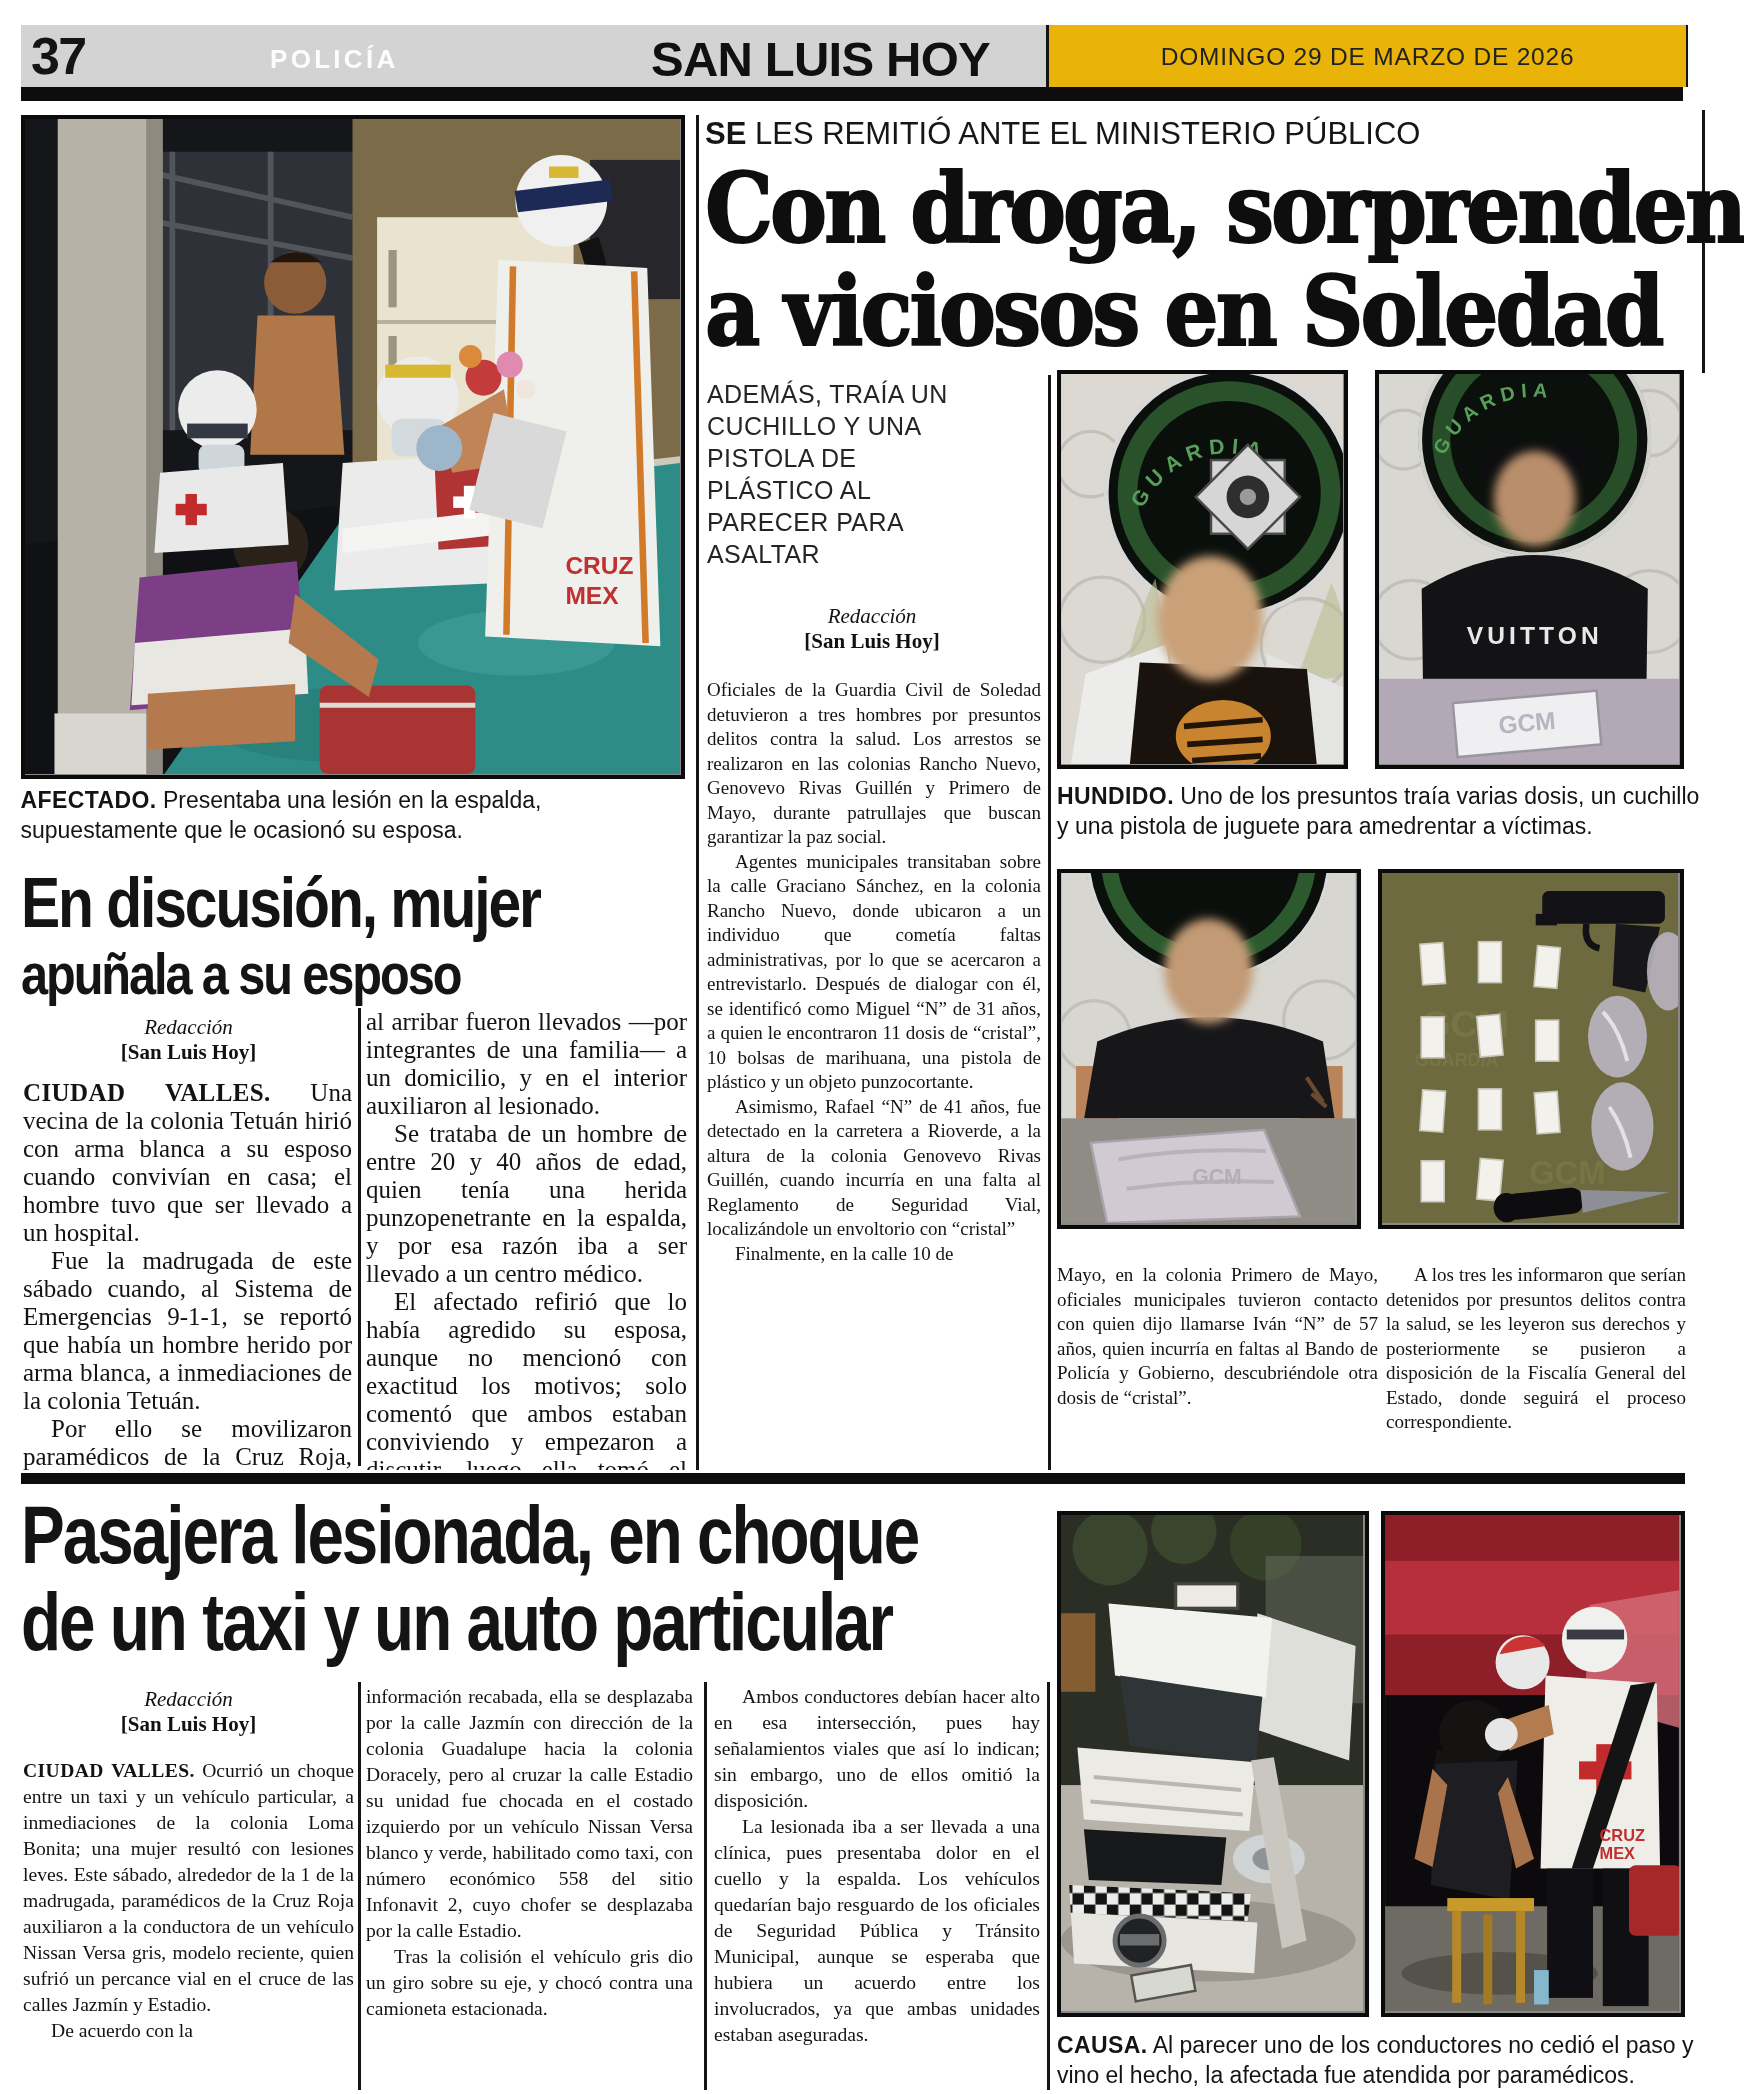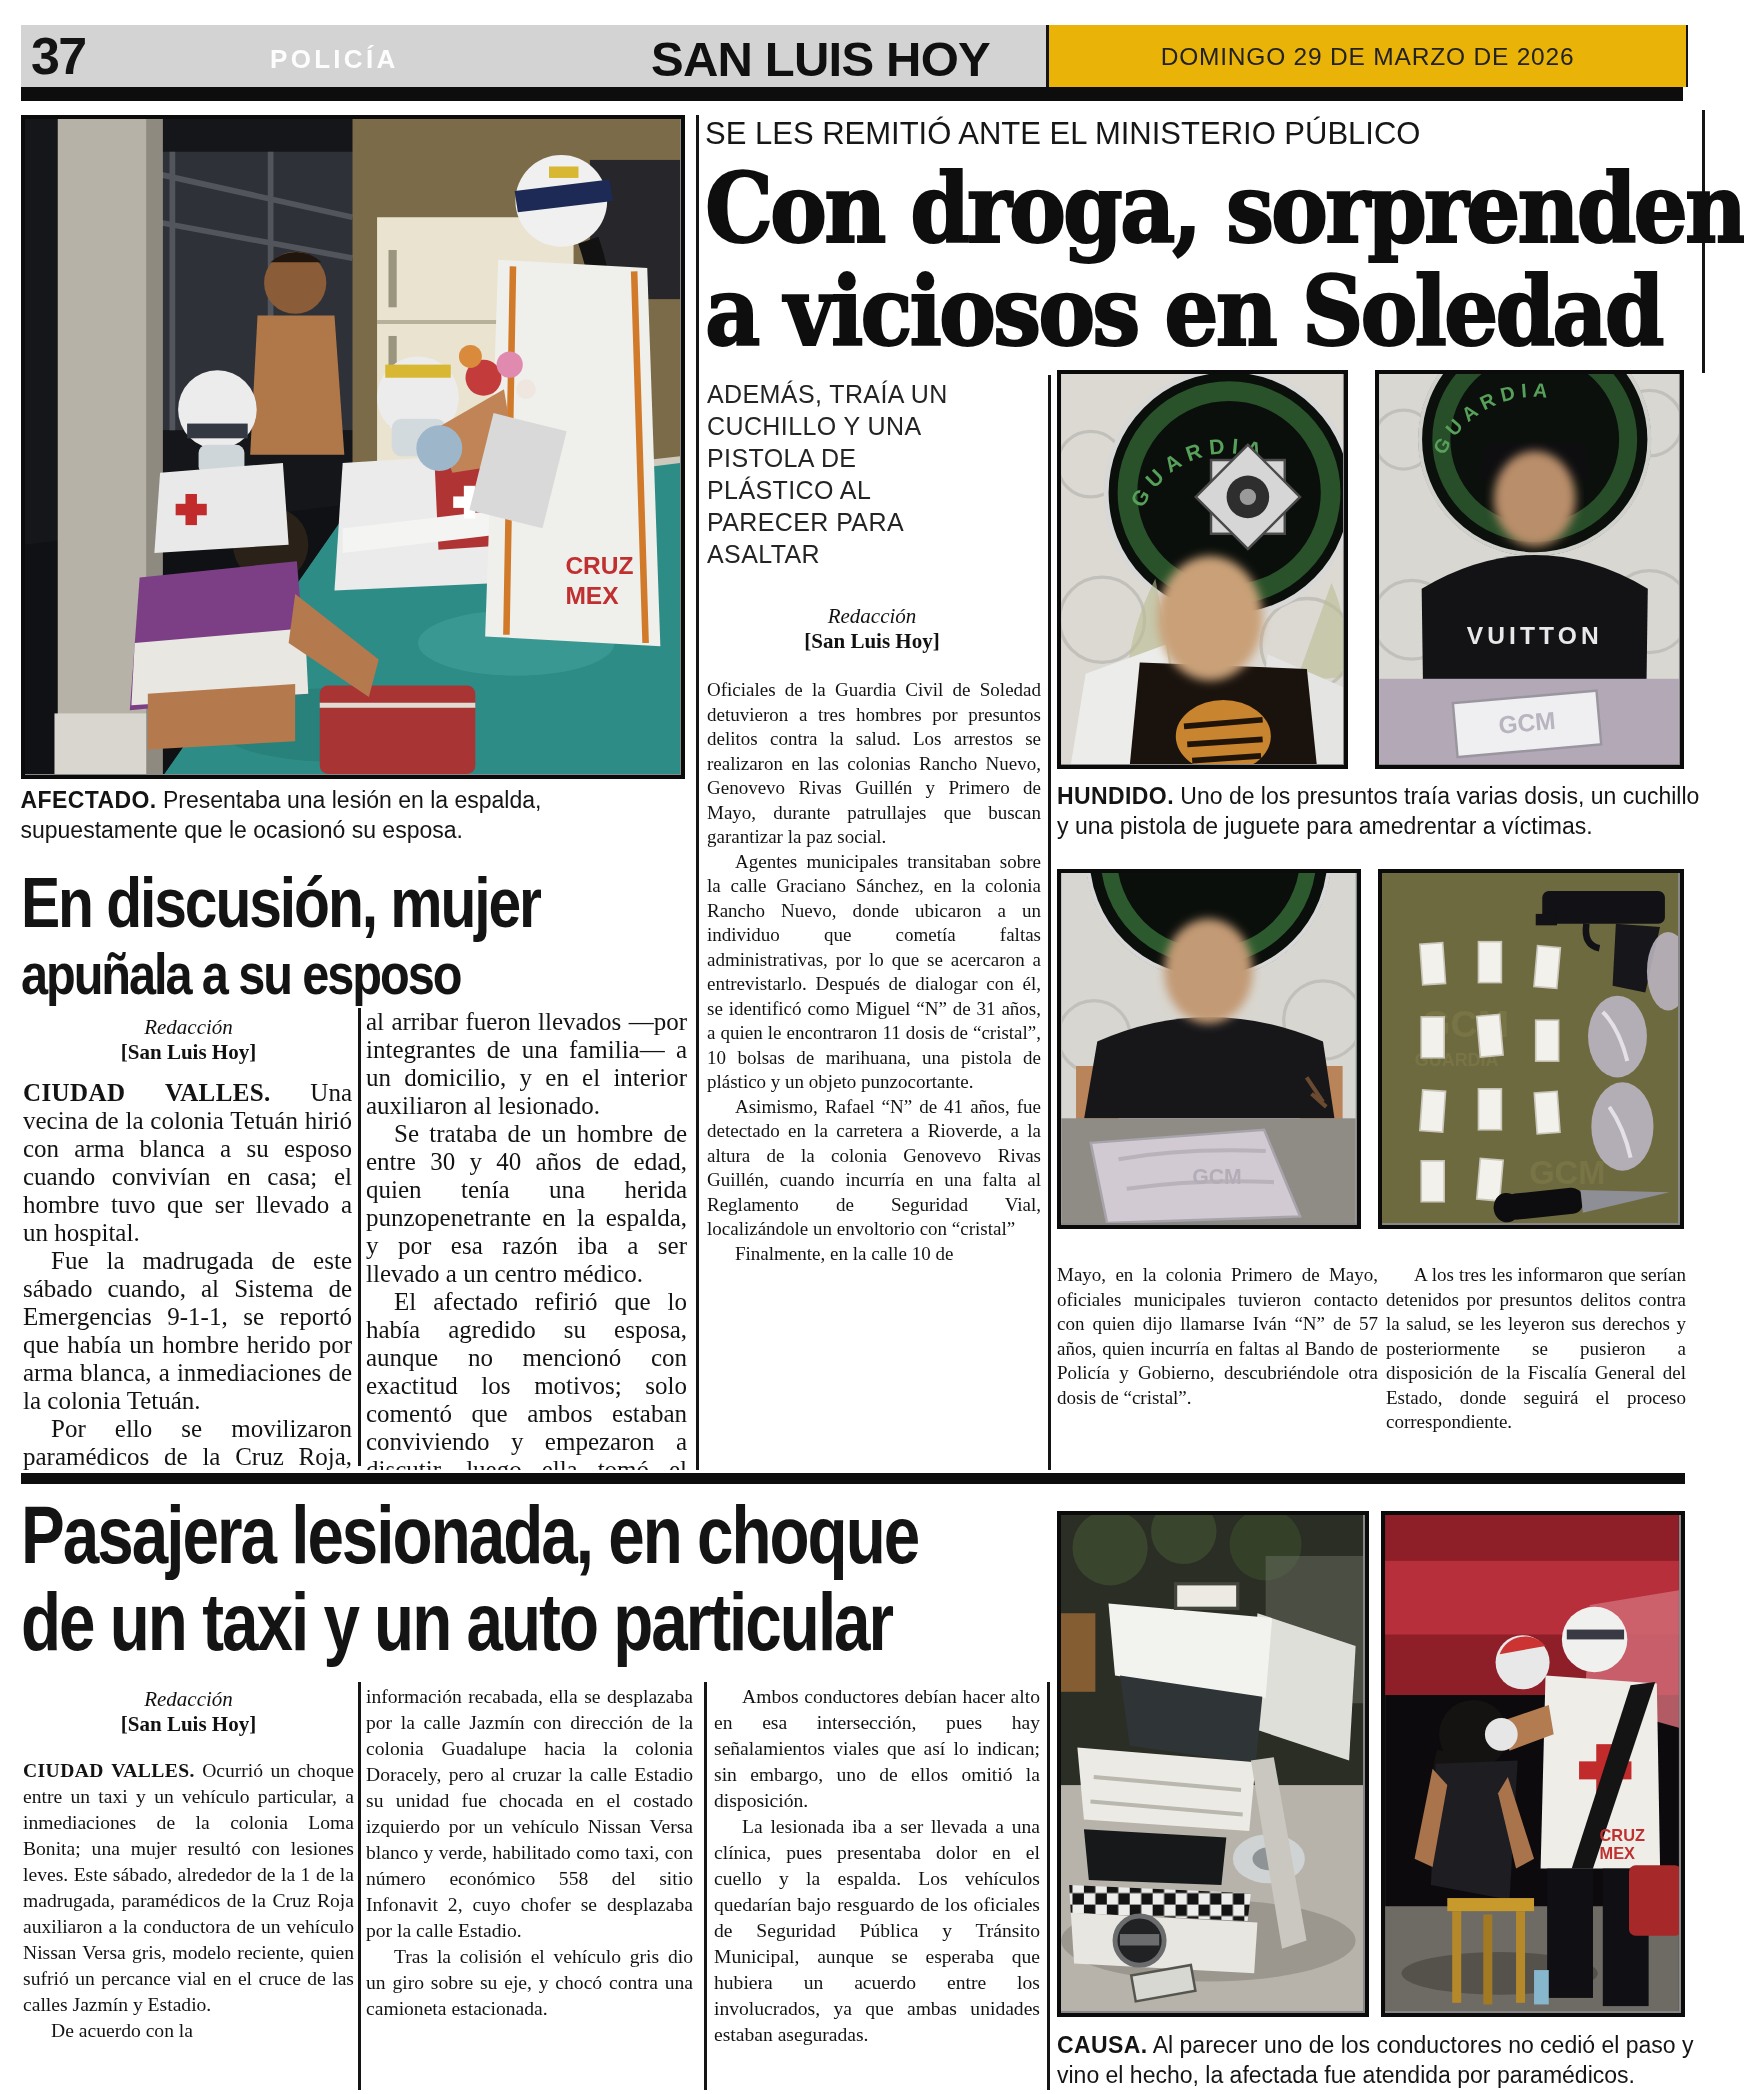--- a/index.html
+++ b/index.html
@@ -13,21 +13,21 @@
   .masthead{font-family:"Liberation Sans",sans-serif;font-weight:bold;font-size:49px;color:#101010;letter-spacing:-0.8px;white-space:nowrap;}
   .datebox{background:#eab308;border-left:3.3px solid #141414;border-right:2.5px solid #141414;text-align:center;}
   .dateline{font-family:"Liberation Sans",sans-serif;font-size:24.5px;color:#222;letter-spacing:0.8px;white-space:nowrap;}
   .blackbar{background:#0d0d0d;}
   .vrule{background:#151515;width:2.5px;}
   
   .hlA{font-family:"Liberation Sans",sans-serif;font-weight:bold;color:#141414;letter-spacing:-2.5px;white-space:nowrap;}
   .hlB{font-family:"DejaVu Serif",serif;font-weight:bold;color:#0e0e0e;letter-spacing:-3.3px;-webkit-text-stroke:2px #0e0e0e;white-space:nowrap;}
   .cond{display:inline-block;transform-origin:0 50%;}
   .kick{font-family:"Liberation Sans",sans-serif;font-size:31px;color:#161616;white-space:nowrap;}
-  .kick .klead{font-weight:normal;letter-spacing:0;text-align:center;}
+  .kick .klead{font-weight:bold;letter-spacing:0;text-align:center;}
   .sub{font-family:"Liberation Sans",sans-serif;font-size:25px;line-height:32px;color:#242424;letter-spacing:0.4px;}
   
   .body{text-align:justify;color:#131313;overflow:hidden;}
   .a1{font-size:25px;line-height:28px;}
   .a2{font-size:19px;line-height:24.5px;}
   .a3{font-size:19.6px;line-height:26px;}
   .body p{margin:0;}
   .ind{text-indent:28px;}
   .lead{font-weight:bold;letter-spacing:0.4px;}
   .byline{text-align:center;}
@@ -159,21 +159,21 @@
     <div class="byB">[San Luis Hoy]</div>
   </div>
 
   <div class="abs body a1" style="left:23px;top:1079px;width:329px;height:391px;">
     <p><span class="lead">CIUDAD VALLES.</span> <span>Una vecina de la colonia Tetuán hirió con arma blanca a su esposo cuando convivían en casa; el hombre tuvo que ser llevado a un hospital.</span></p>
     <p class="ind">Fue la madrugada de este sábado cuando, al Sistema de Emergencias 9-1-1, se reportó que había un hombre herido por arma blanca, a inmediaciones de la colonia Tetuán.</p>
     <p class="ind">Por ello se movilizaron paramédicos de la Cruz Roja, quienes</p>
   </div>
   <div class="abs body a1" style="left:366px;top:1008px;width:321px;height:462px;">
     <p>al arribar fueron llevados —por integrantes de una familia— a un domicilio, y en el interior auxiliaron al lesionado.</p>
-    <p class="ind">Se trataba de un hombre de entre 30 y 40 años de edad, quien tenía una herida punzopenetrante en la espalda, y por esa razón iba a ser llevado a un centro médico.</p>
+    <p class="ind">Se trataba de un hombre de entre 20 y 40 años de edad, quien tenía una herida punzopenetrante en la espalda, y por esa razón iba a ser llevado a un centro médico.</p>
     <p class="ind">El afectado refirió que lo había agredido su esposa, aunque no mencionó con exactitud los motivos; solo comentó que ambos estaban conviviendo y empezaron a discutir, luego ella tomó el arma y lo atacó.</p>
   </div>
 
   <div class="abs kick" style="left:705px;top:116px;">
     <span class="klead">SE</span><span class="kthin"> LES REMITIÓ ANTE EL MINISTERIO PÚBLICO</span>
   </div>
   <div class="abs hlB" style="left:705px;top:160px;font-size:95px;line-height:97px;">
     <span class="cond" style="transform:scaleX(.9);">Con droga, sorprenden</span>
   </div>
   <div class="abs hlB" style="left:705px;top:263px;font-size:95px;line-height:97px;">

